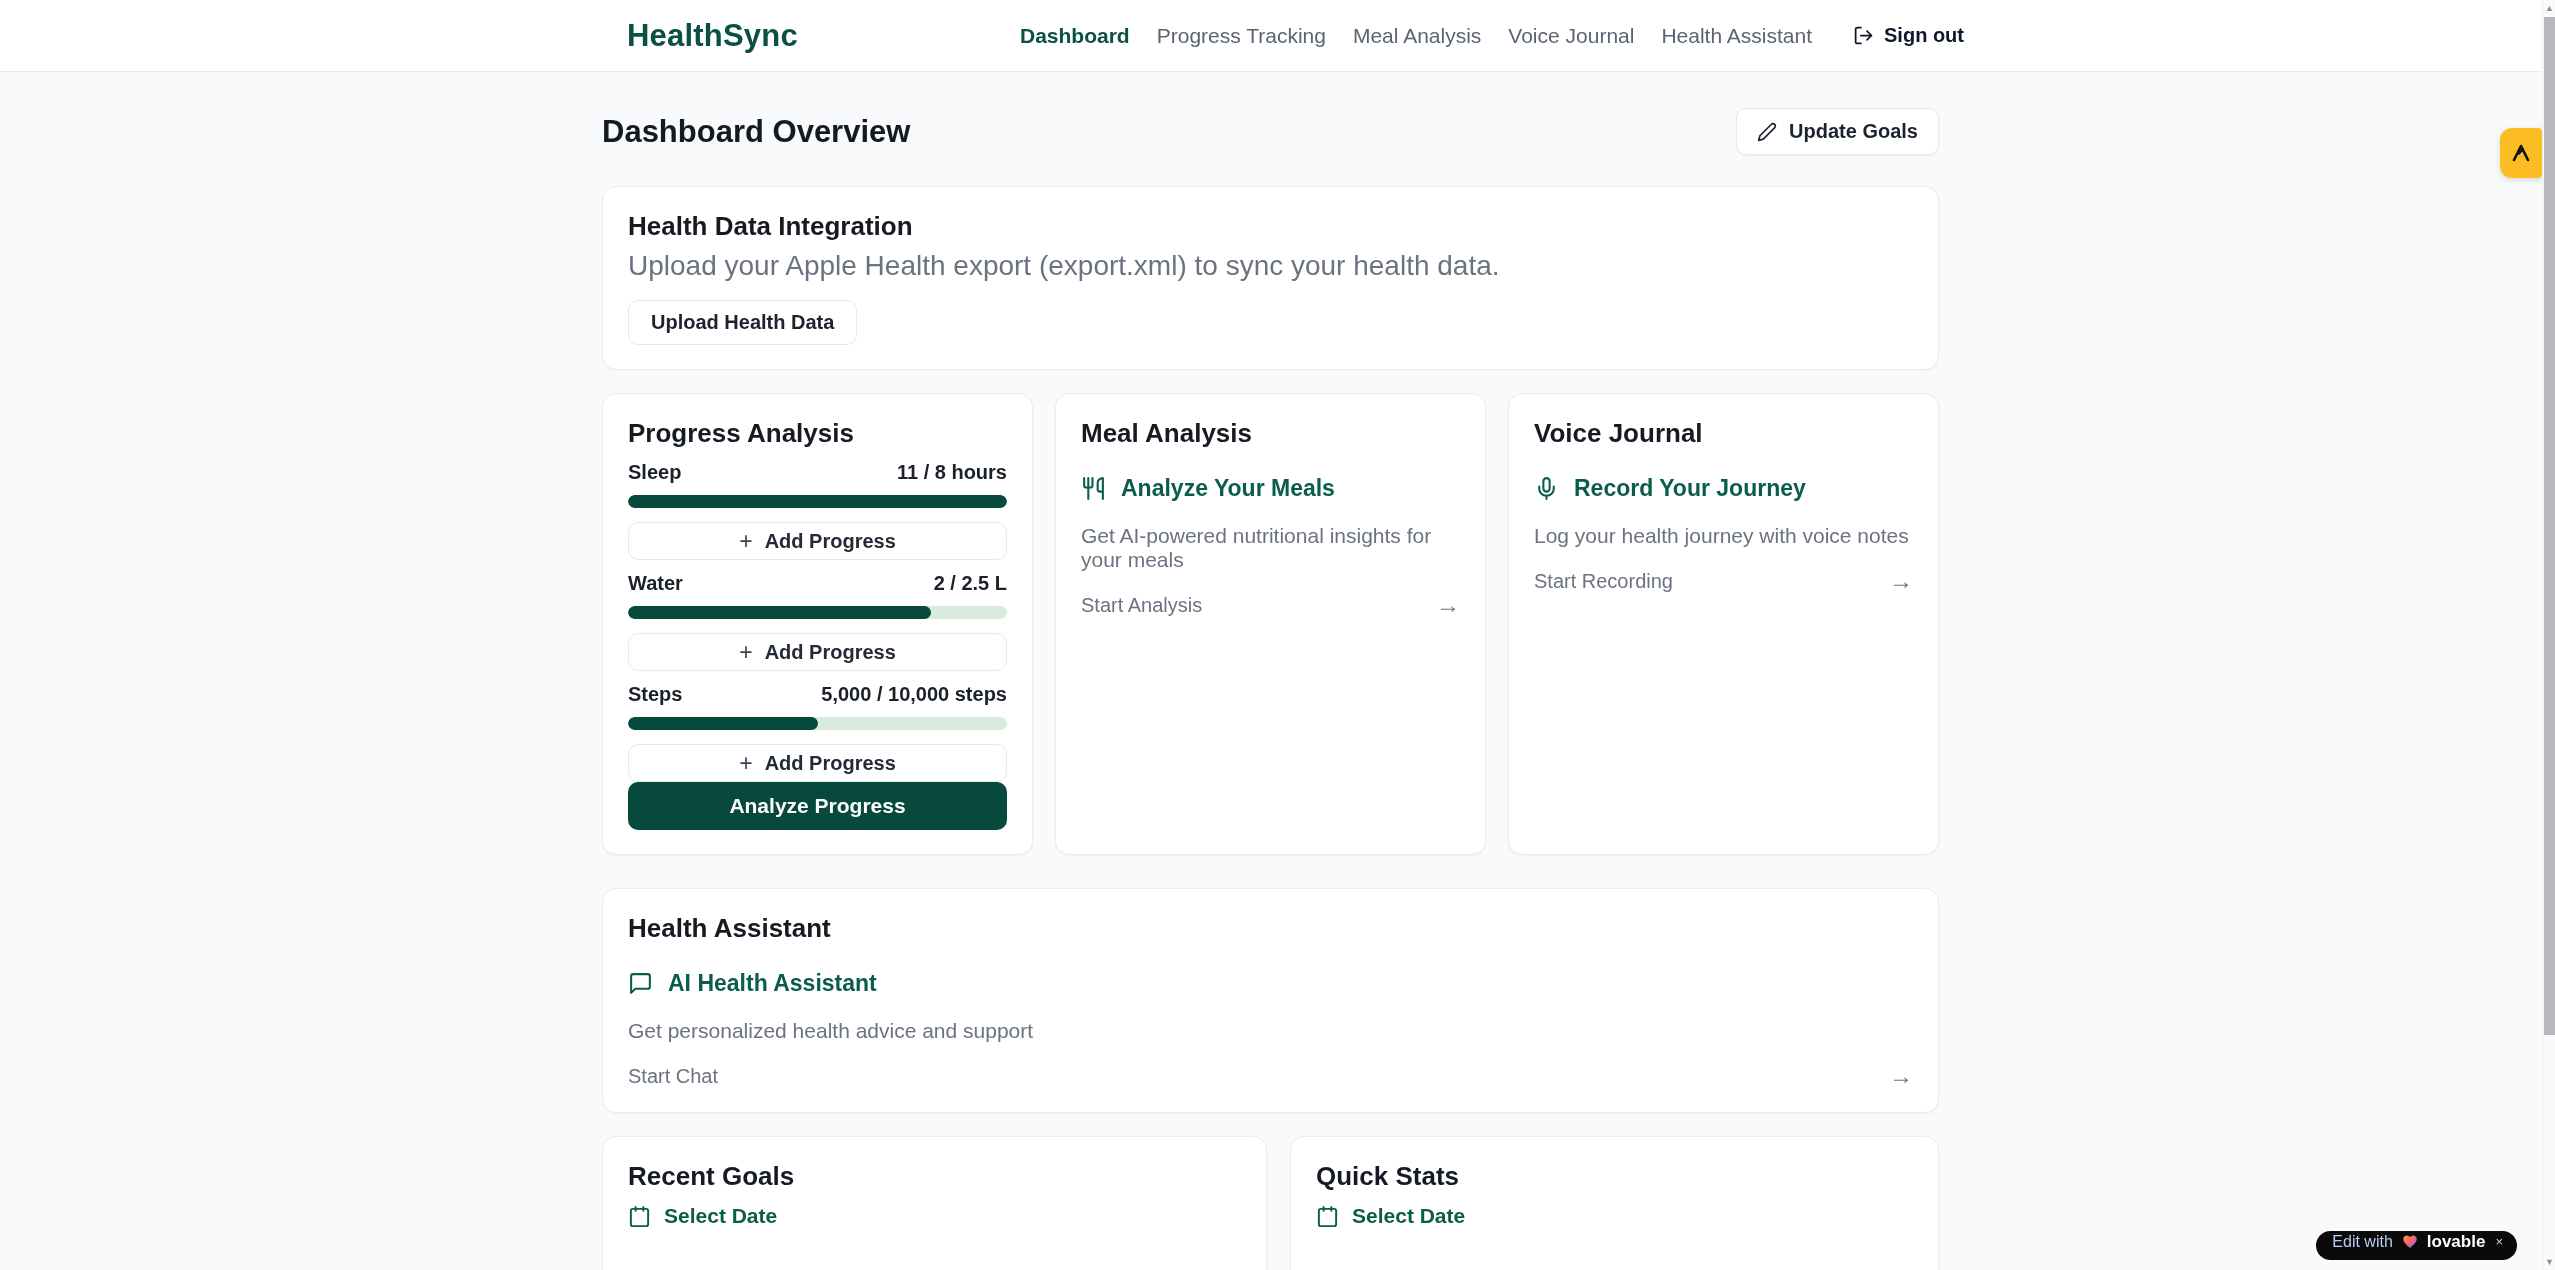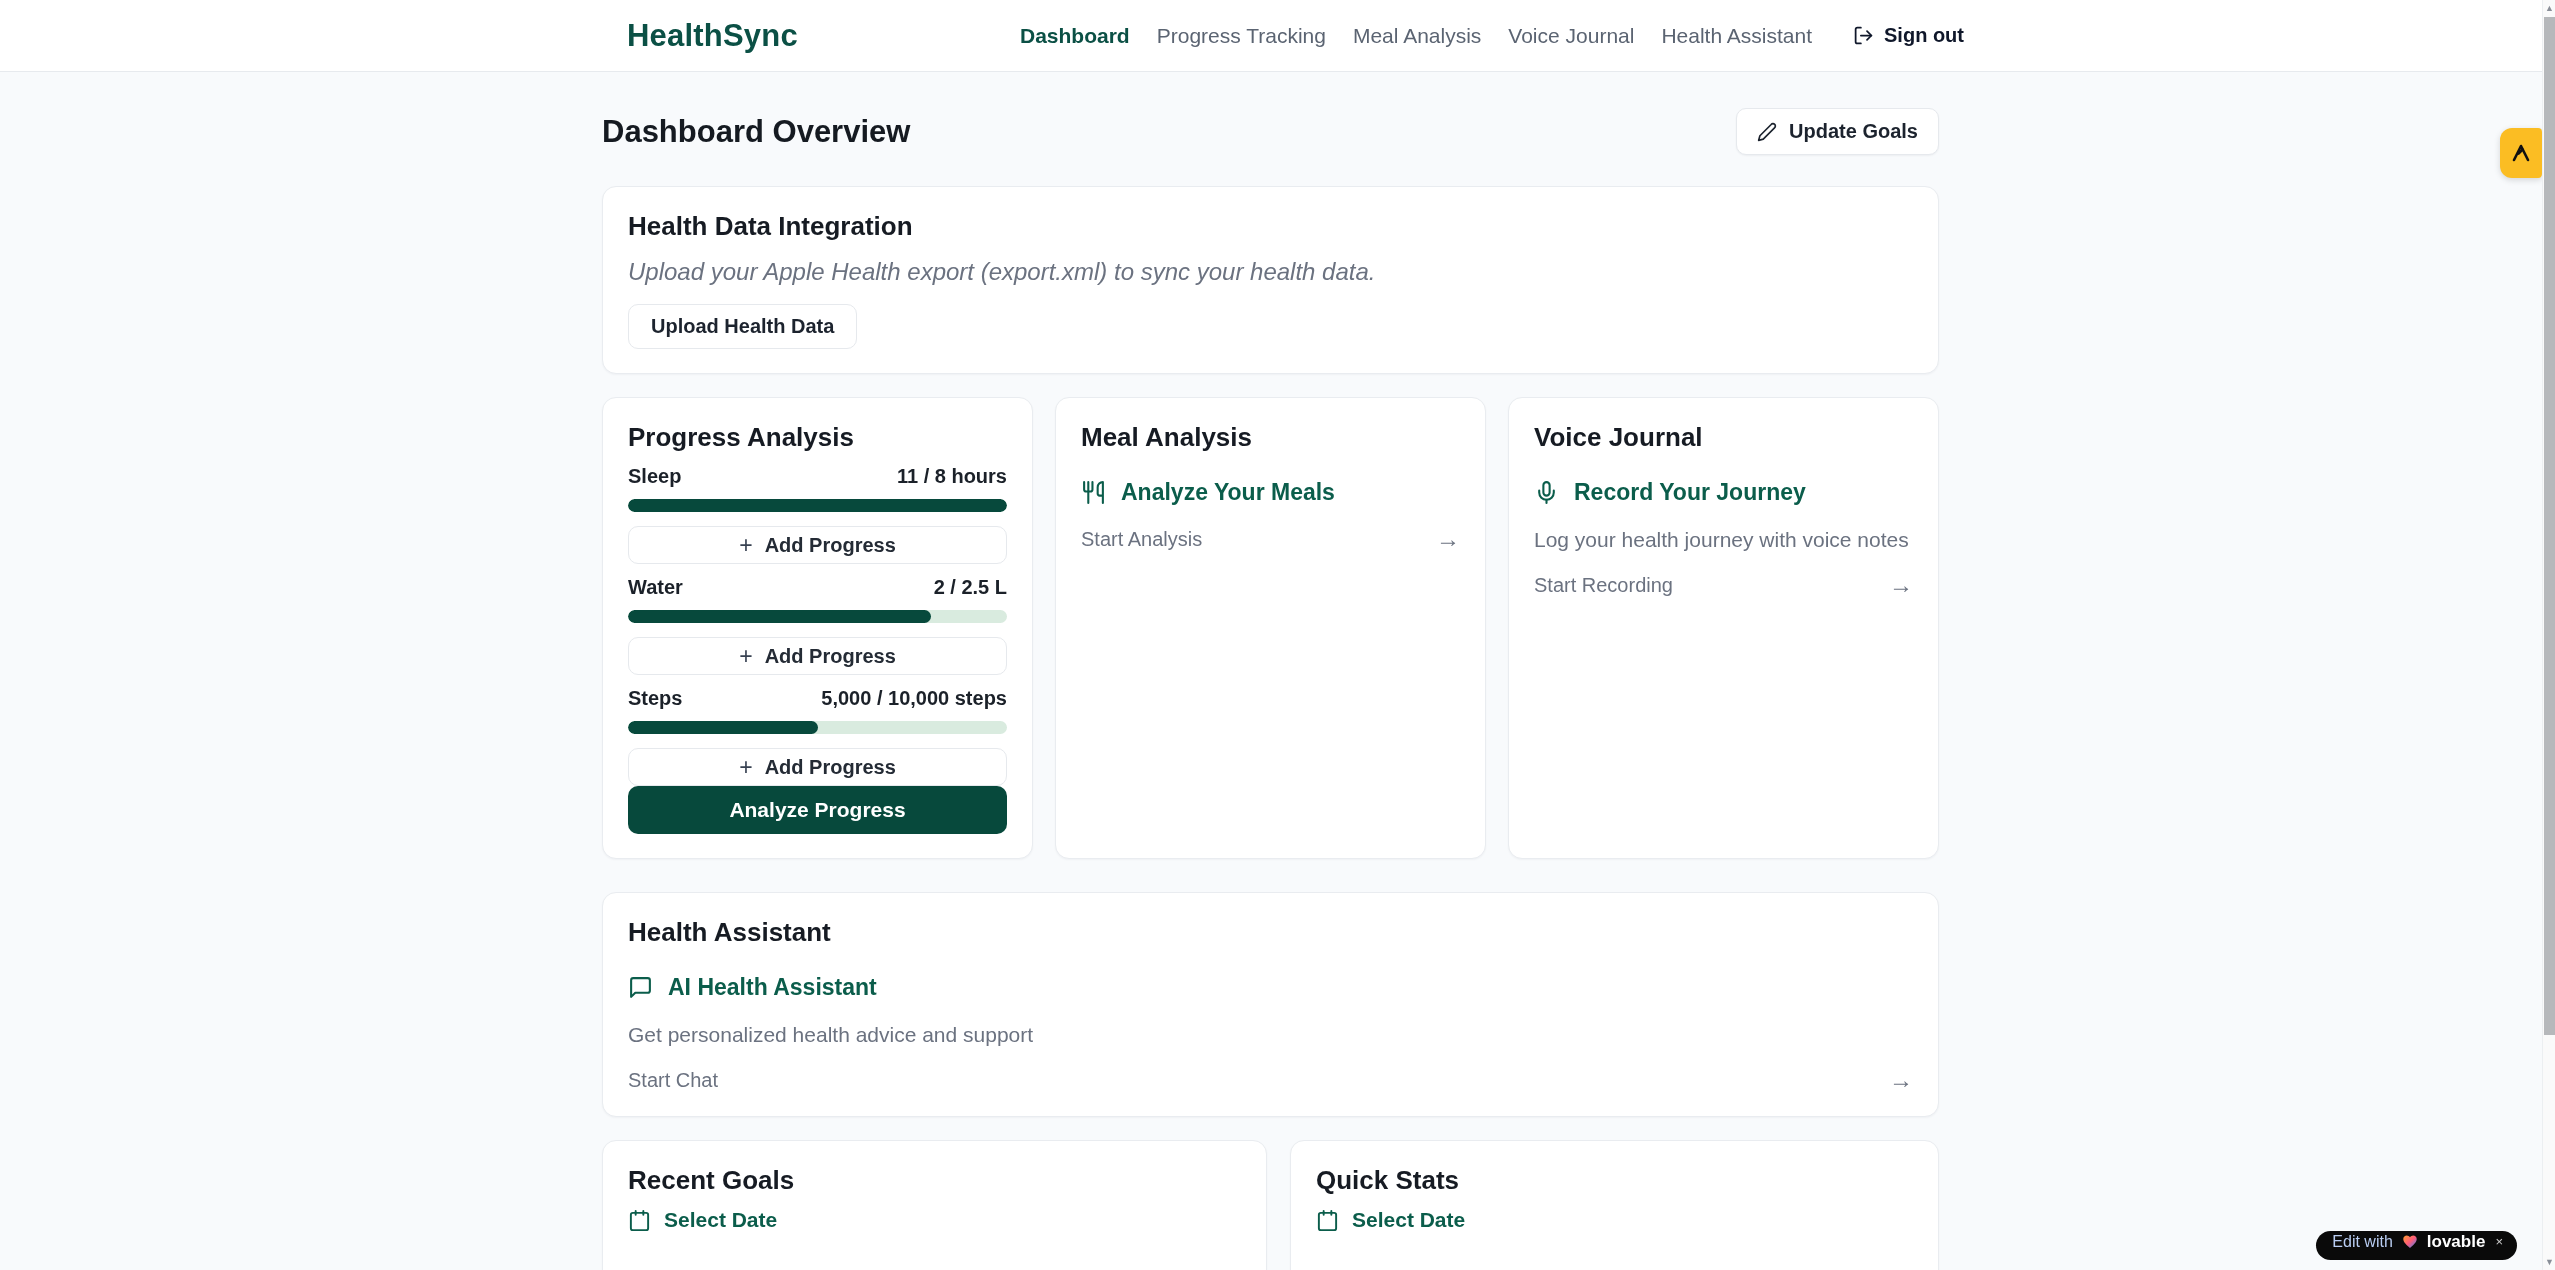--- a/index.html
+++ b/index.html
@@ -49,21 +49,21 @@
     background: #ffffff;
     border: 1px solid #e9ecf0;
     border-radius: 14px;
     box-shadow: 0 1px 2px rgba(16,24,40,.04);
     padding: 24px 25px;
   }
   .card-title { font-size: 26px; font-weight: 600; color: #161b23; }
   .muted { color: #6b7280; }
 
   .integration { margin-top: 31px; }
-  .integration .desc { font-size: 24px; margin-top: 16px; font-style: italic; }
+  .integration .desc { font-size: 28px; margin-top: 8px; }
   .integration .btn-white { margin-top: 18px; padding: 10px 22px; box-shadow: none; }
 
   .grid3 { display: grid; grid-template-columns: 1fr 1fr 1fr; gap: 22px; margin-top: 23px; }
   .grid3 .card { min-height: 427px; display: flex; flex-direction: column; }
 
   
   .metric { margin-top: 12px; }
   .metric-row { display: flex; justify-content: space-between; align-items: baseline; }
   .metric-label { font-size: 20px; font-weight: 600; color: #1b2129; }
   .metric-value { font-size: 20px; font-weight: 600; color: #1b2129; }
@@ -223,20 +223,21 @@
     <section class="card">
       <h2 class="card-title">Meal Analysis</h2>
       <div class="feature-link">
         <svg class="icon-svg" width="25" height="25" viewBox="0 0 24 24" fill="none" stroke="#0b5d4b" stroke-width="2">
           <path d="M3 2v7c0 1.1.9 2 2 2h4a2 2 0 0 0 2-2V2"></path>
             <path d="M7 2v20"></path>
             <path d="M21 15V2a5 5 0 0 0-5 5v6c0 1.1.9 2 2 2h3Zm0 0v7"></path>
         </svg>
         <span>Analyze Your Meals</span>
       </div>
+      <p class="feature-desc muted">Get AI-powered nutritional insights for your meals</p>
       <div class="action-row">
         <span class="action-label">Start Analysis</span>
         <span class="arrow">→</span>
       </div>
     </section>
 
     <section class="card">
       <h2 class="card-title">Voice Journal</h2>
       <div class="feature-link">
         <svg class="icon-svg" width="25" height="25" viewBox="0 0 24 24" fill="none" stroke="#0b5d4b" stroke-width="2">

